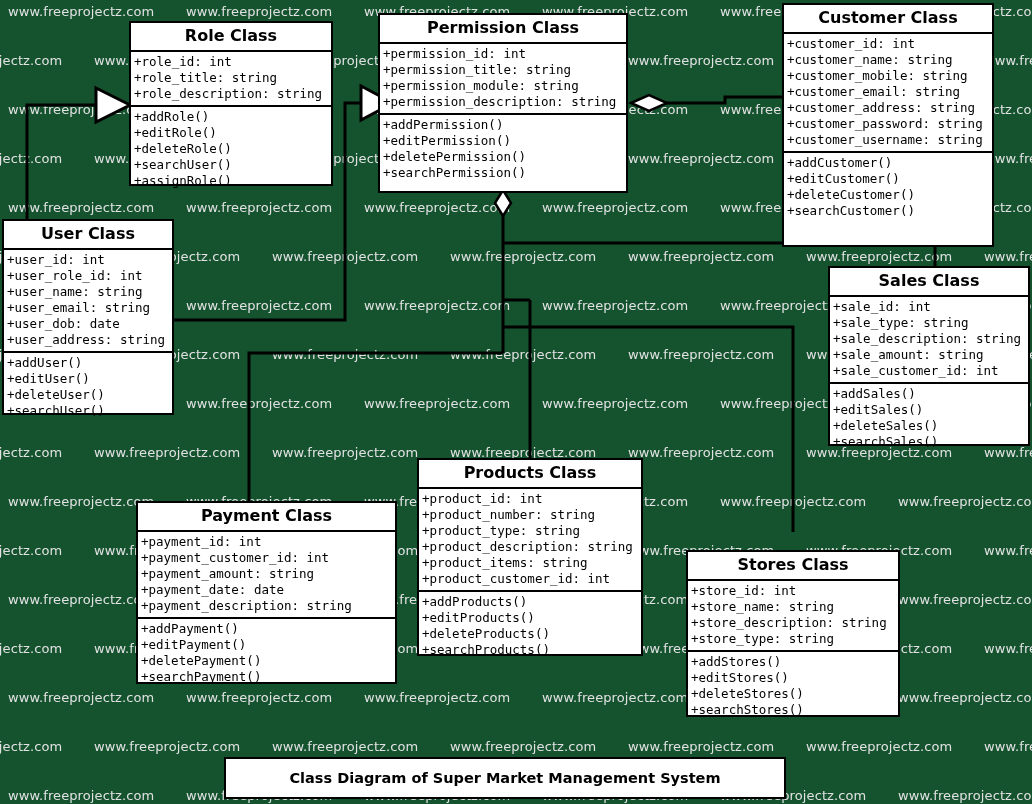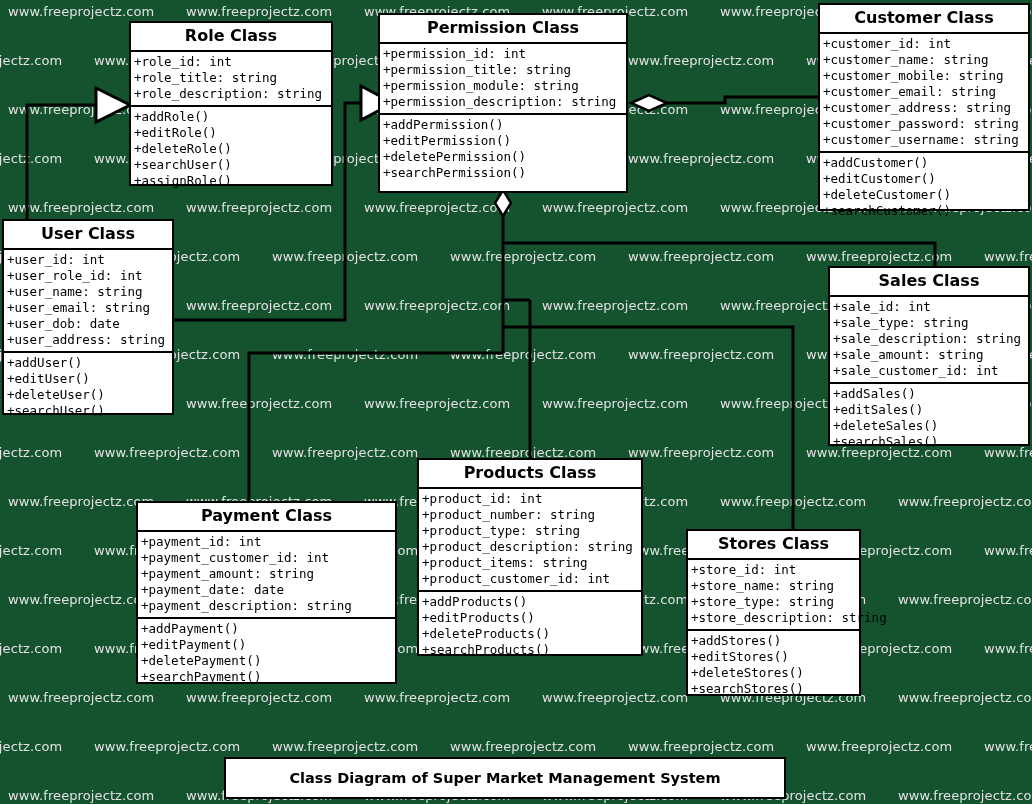--- a/index.html
+++ b/index.html
@@ -266,21 +266,21 @@
         <div class="uml-row">+permission_description: string</div>
       </div>
     <div class="uml-section uml-methods">
         <div class="uml-row">+addPermission()</div>
         <div class="uml-row">+editPermission()</div>
         <div class="uml-row">+deletePermission()</div>
         <div class="uml-row">+searchPermission()</div>
       </div>
   </div>
 
-  <div class="uml-class" style="left:818px; top:3px; width:212px; height:208px;">
+  <div class="uml-class" style="left:782px; top:3px; width:212px; height:244px;">
     <div class="uml-title">Customer Class</div>
     <div class="uml-section uml-attrs">
         <div class="uml-row">+customer_id: int</div>
         <div class="uml-row">+customer_name: string</div>
         <div class="uml-row">+customer_mobile: string</div>
         <div class="uml-row">+customer_email: string</div>
         <div class="uml-row">+customer_address: string</div>
         <div class="uml-row">+customer_password: string</div>
         <div class="uml-row">+customer_username: string</div>
       </div>
@@ -355,27 +355,27 @@
         <div class="uml-row">+payment_description: string</div>
       </div>
     <div class="uml-section uml-methods">
         <div class="uml-row">+addPayment()</div>
         <div class="uml-row">+editPayment()</div>
         <div class="uml-row">+deletePayment()</div>
         <div class="uml-row">+searchPayment()</div>
       </div>
   </div>
 
-  <div class="uml-class" style="left:686px; top:529px; width:175px; height:167px;">
+  <div class="uml-class" style="left:686px; top:550px; width:214px; height:167px;">
     <div class="uml-title">Stores Class</div>
     <div class="uml-section uml-attrs">
         <div class="uml-row">+store_id: int</div>
         <div class="uml-row">+store_name: string</div>
+        <div class="uml-row">+store_description: string</div>
         <div class="uml-row">+store_type: string</div>
-        <div class="uml-row">+store_description: string</div>
       </div>
     <div class="uml-section uml-methods">
         <div class="uml-row">+addStores()</div>
         <div class="uml-row">+editStores()</div>
         <div class="uml-row">+deleteStores()</div>
         <div class="uml-row">+searchStores()</div>
       </div>
   </div>
 
   <div id="caption" style="left:224px; top:757px; width:562px; height:42px;">

